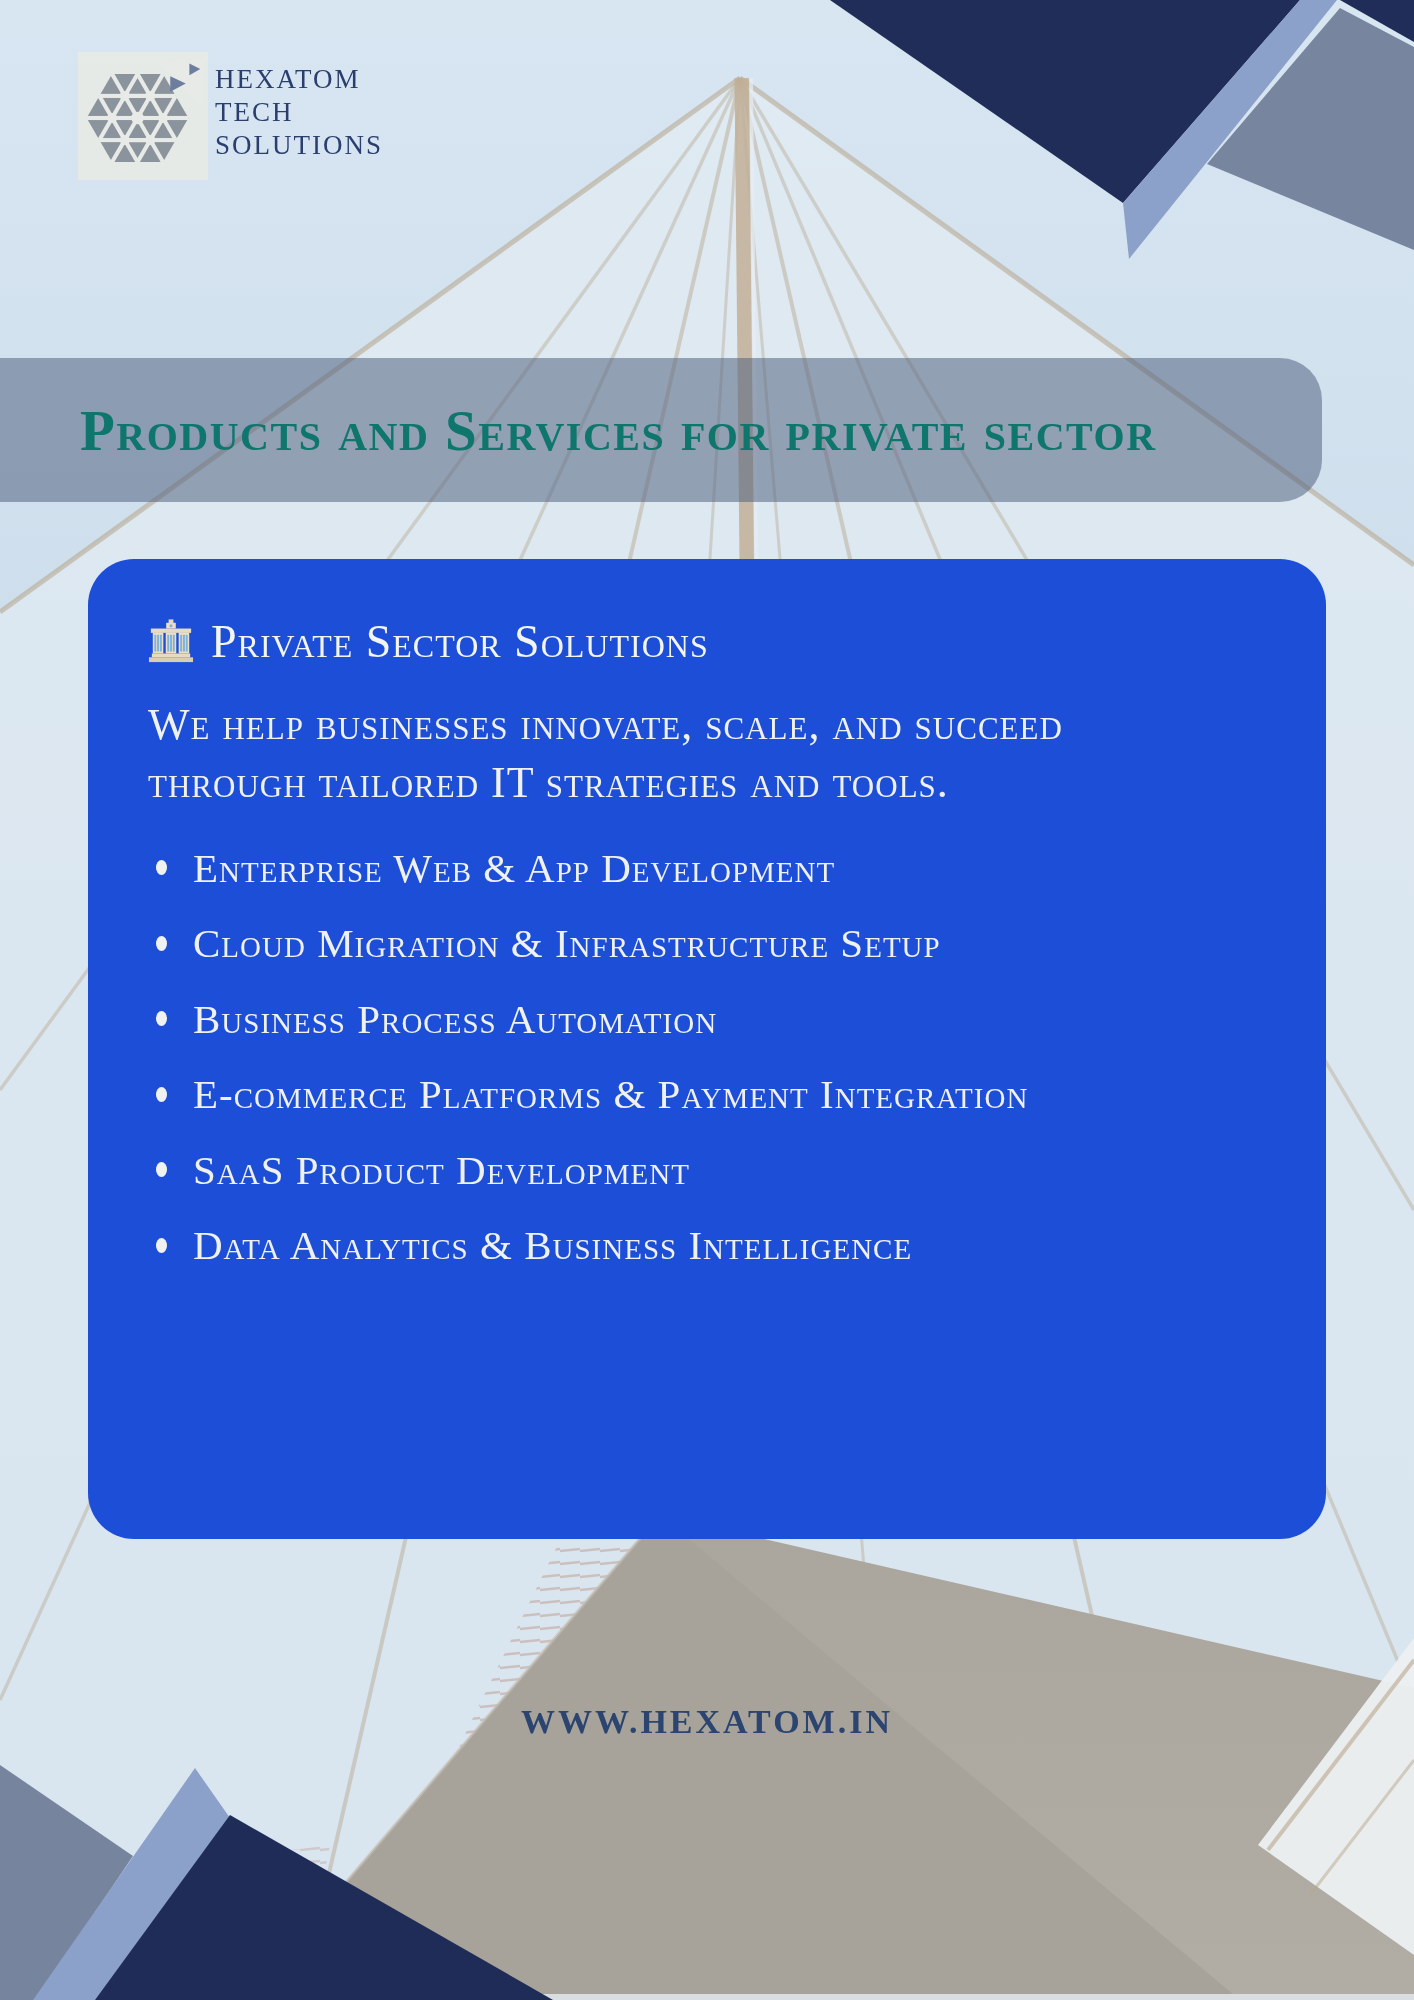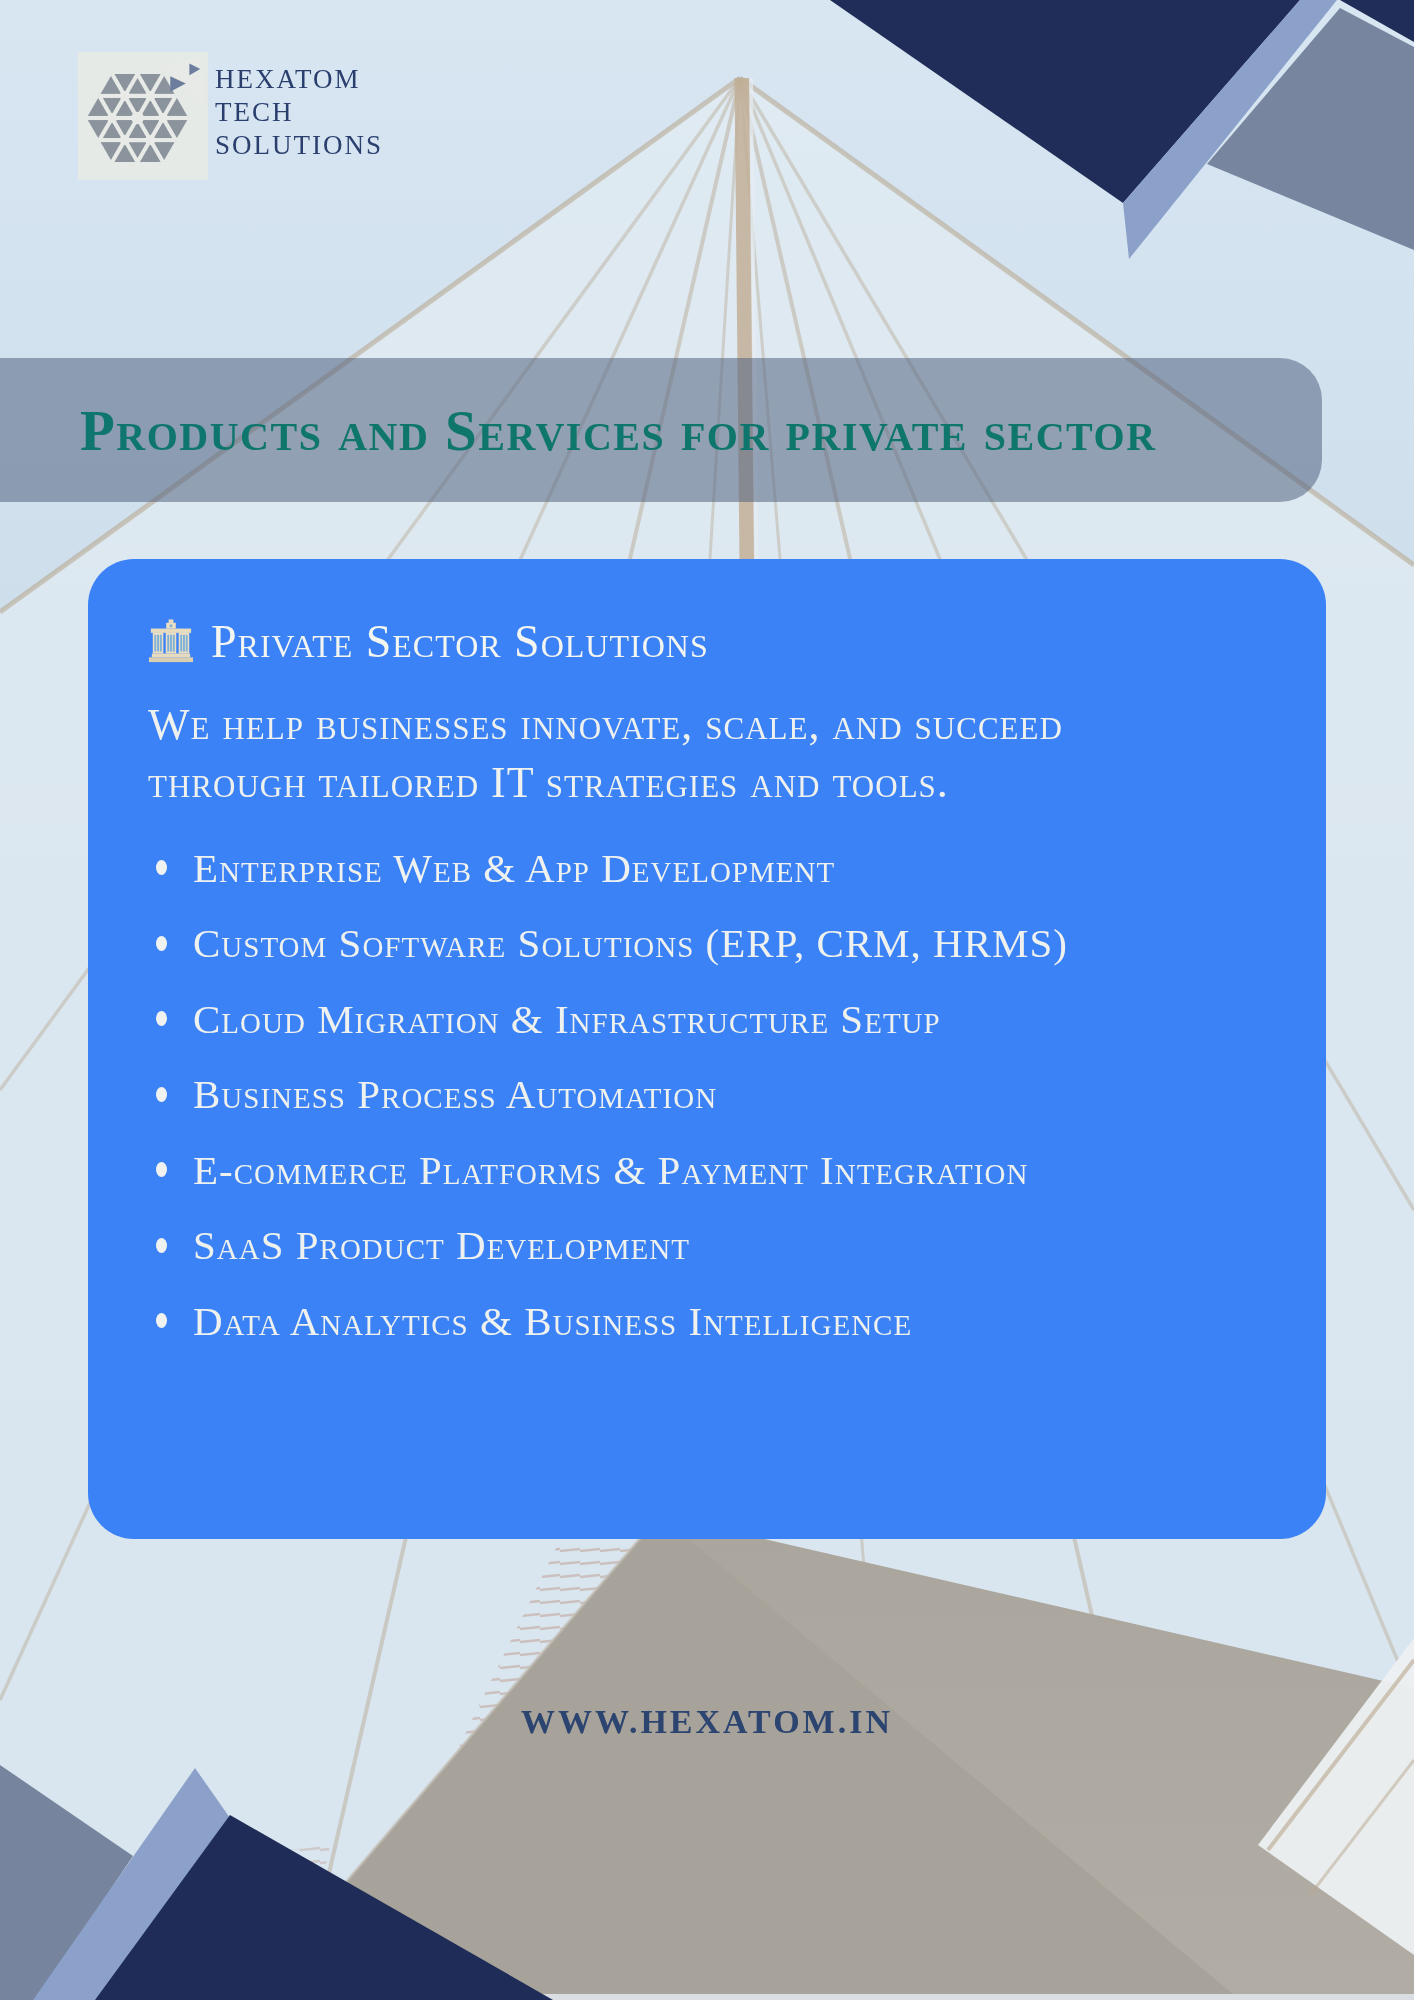--- a/index.html
+++ b/index.html
@@ -32,21 +32,21 @@
   .banner h1{
     margin:0 0 0 80px;
     font-variant:small-caps;
     font-size:57px;font-weight:700;letter-spacing:1.5px;
     color:#0f766e;white-space:nowrap;
   }
 
   
   .card{
     position:absolute;left:88px;top:559px;width:1238px;height:980px;
-    background:#3b82f6;border-radius:46px;
+    background:#1d4ed8;border-radius:46px;
     color:#eef1ee;font-variant:small-caps;
   }
   .card-heading{
     position:absolute;left:60px;top:56px;height:52px;
     display:flex;align-items:center;gap:17px;
     font-size:46px;letter-spacing:1px;color:#f3f5f1;white-space:nowrap;
   }
   .card-heading svg{flex:0 0 auto;}
   .intro{
     position:absolute;left:60px;font-size:44px;letter-spacing:1px;white-space:nowrap;
@@ -230,24 +230,20 @@
     <div class="intro l1">We help businesses innovate, scale, and succeed</div>
     <div class="intro l2">through tailored IT strategies and tools.</div>
 
     <ul class="bullets">
       <li>
           <span class="dot"></span>
           <span>Enterprise Web &amp; App Development</span>
         </li>
       <li>
           <span class="dot"></span>
-          <span>Custom Software Solutions (ERP, CRM, HRMS)</span>
-        </li>
-      <li>
-          <span class="dot"></span>
           <span>Cloud Migration &amp; Infrastructure Setup</span>
         </li>
       <li>
           <span class="dot"></span>
           <span>Business Process Automation</span>
         </li>
       <li>
           <span class="dot"></span>
           <span>E-commerce Platforms &amp; Payment Integration</span>
         </li>

